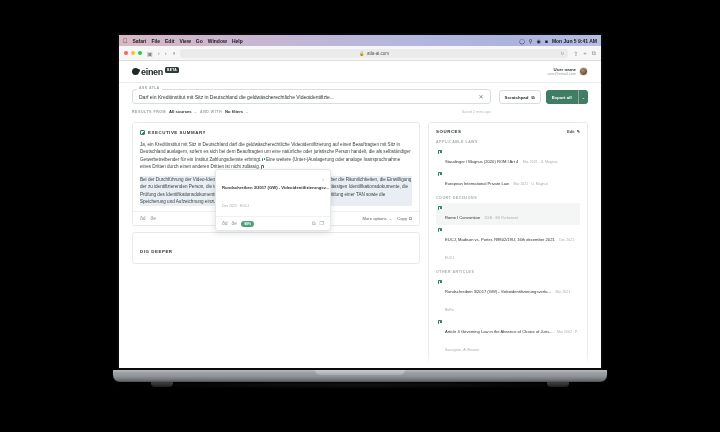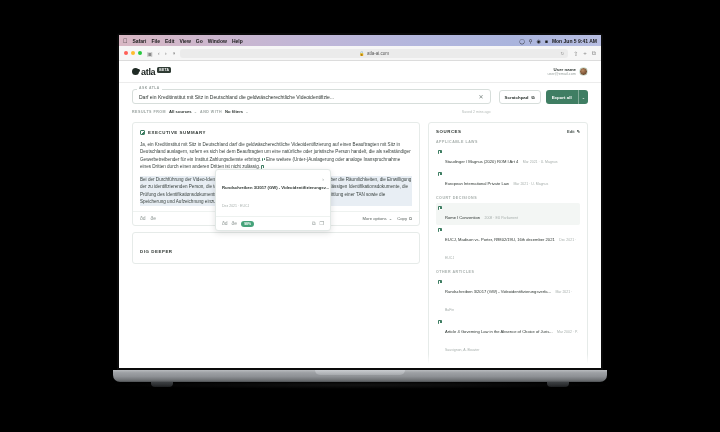--- a/index.html
+++ b/index.html
@@ -333,21 +333,21 @@
         <span class="tool-ic">⇧</span>
         <span class="tool-ic">+</span>
         <span class="tool-ic">⧉</span>
       </div>
 
       <div class="app">
 
         <div class="app-header">
           <div class="logo">
             <span class="logo-mark"></span>
-            <span class="logo-text">atla</span>
+            <span class="logo-text">einen</span>
             <span class="logo-badge">BETA</span>
           </div>
           <div class="header-spacer"></div>
           <div class="user-block">
             <div class="user-text">
               <div class="user-name">User name</div>
               <div class="user-mail">user@email.com</div>
             </div>
             <div class="avatar"></div>
           </div>

